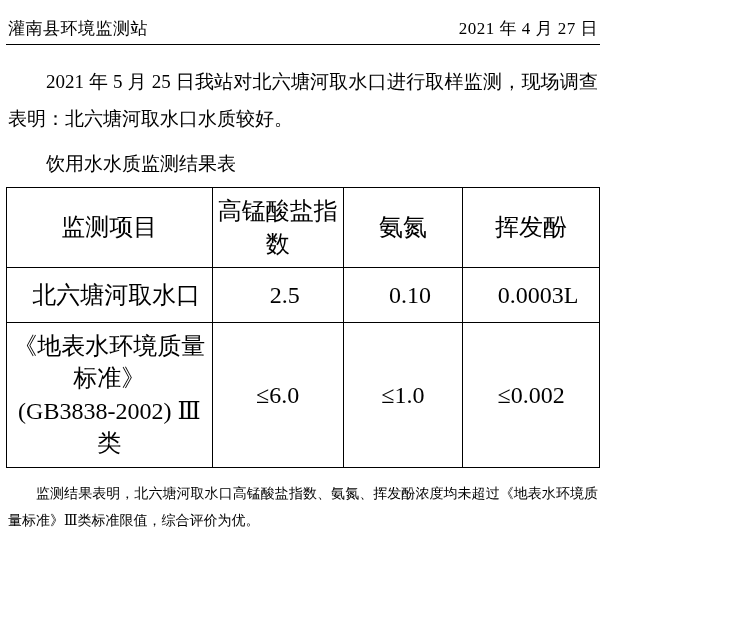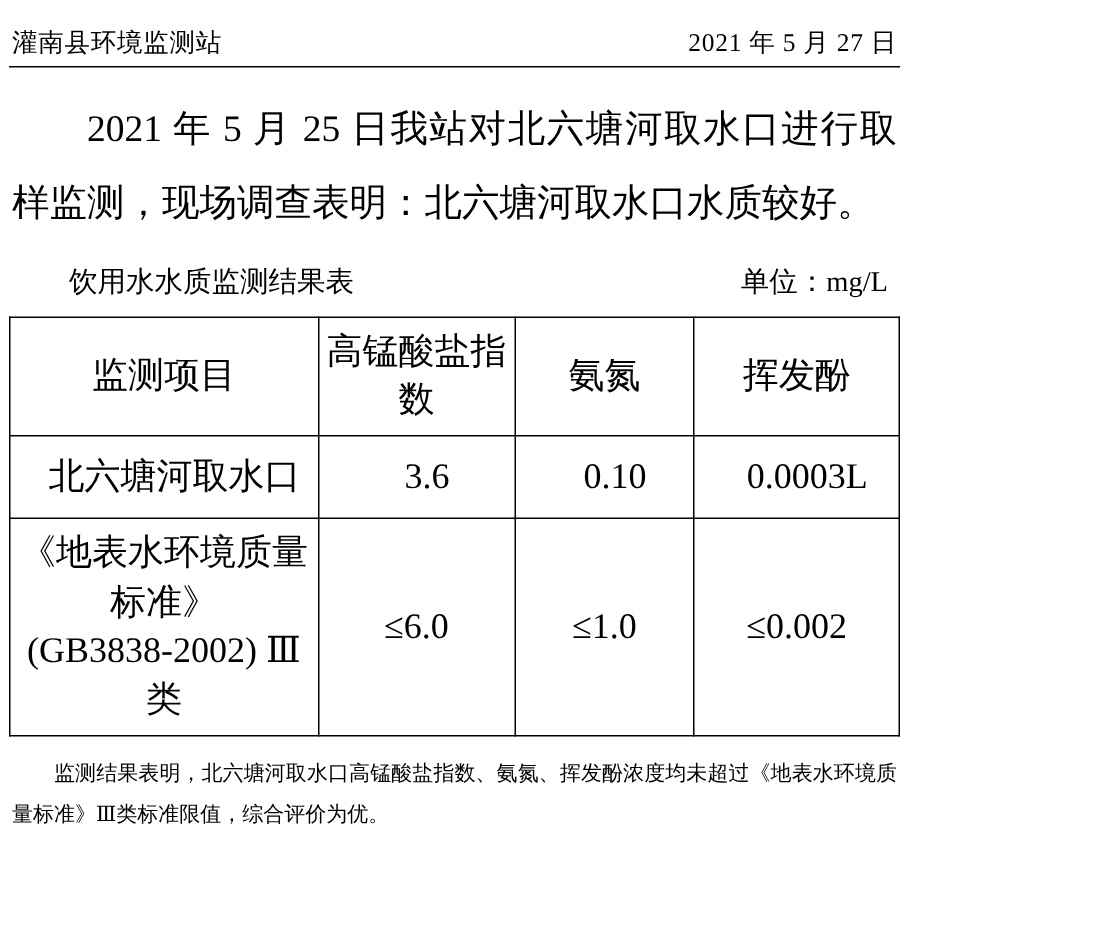--- a/index.html
+++ b/index.html
@@ -31,21 +31,21 @@
     border-bottom: 1.5px solid #000;
     line-height: 1.3;
   }
   .header-left {
     letter-spacing: 0.5px;
   }
   .header-right {
     letter-spacing: 0.5px;
   }
   .body-text {
-    font-size: 25px;
+    font-size: 19px;
     line-height: 1.95;
     text-align: justify;
     text-justify: inter-ideograph;
     margin: 0;
     padding: 0 2px;
   }
   .para {
     text-indent: 2em;
     margin-top: 14px;
   }
@@ -105,42 +105,41 @@
     text-justify: inter-ideograph;
   }
 </style>
 </head>
 <body>
 
 <div class="page">
 
   <div class="header">
     <span class="header-left">灌南县环境监测站</span>
-    <span class="header-right">2021 年 5 月 27 日</span>
+    <span class="header-right">2021 年 4 月 27 日</span>
   </div>
 
   <p class="body-text para first">2021 年 5 月 25 日我站对北六塘河取水口进行取样监测，现场调查表明：北六塘河取水口水质较好。</p>
 
 
   <div class="table-caption-row">
     <span class="caption-title">饮用水水质监测结果表</span>
-    <span class="caption-unit">单位：mg/L</span>
   </div>
 
   <table class="result-table">
     <tbody>
       <tr class="head">
         <td class="col-item">监测项目</td>
         <td class="col-a">高锰酸盐指数</td>
         <td class="col-b">氨氮</td>
         <td class="col-c">挥发酚</td>
       </tr>
       <tr class="data">
         <td>北六塘河取水口</td>
-        <td>3.6</td>
+        <td>2.5</td>
         <td>0.10</td>
         <td>0.0003L</td>
       </tr>
       <tr class="std">
         <td>
           <span class="std-line1">《地表水环境质量标准》</span>
           <span class="std-line2">(GB3838-2002) Ⅲ类</span>
         </td>
         <td>≤6.0</td>
         <td>≤1.0</td>

